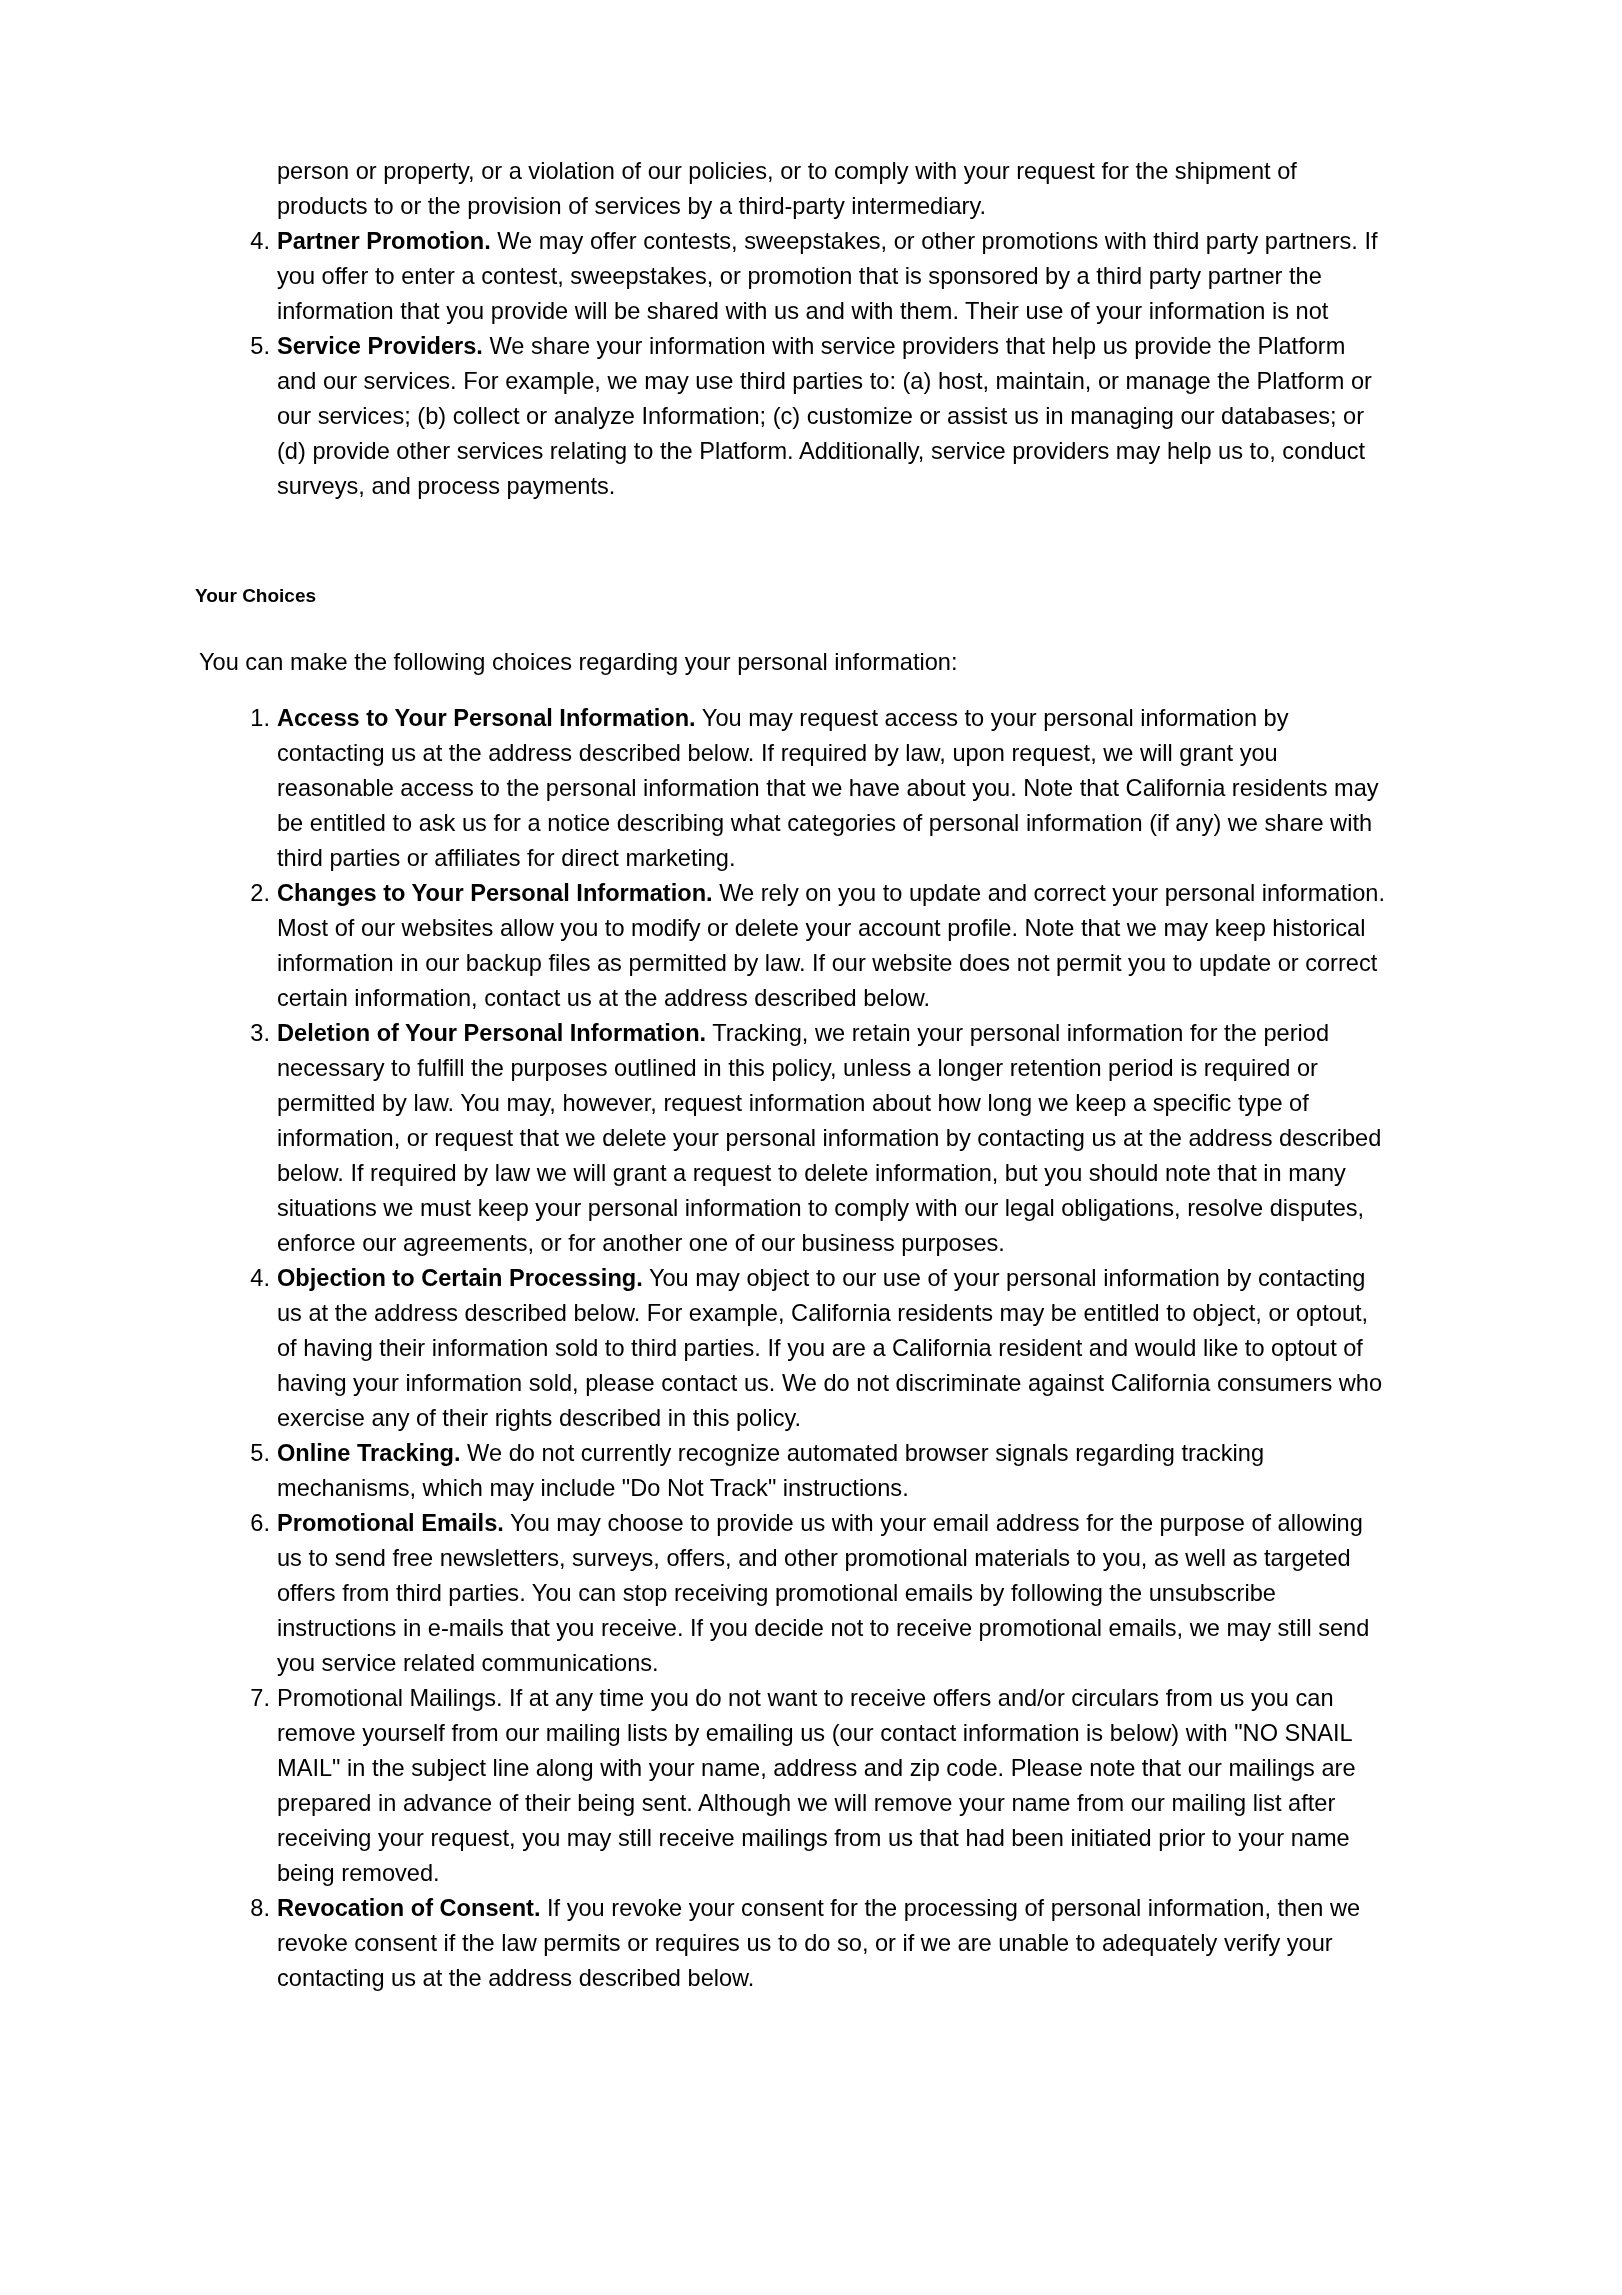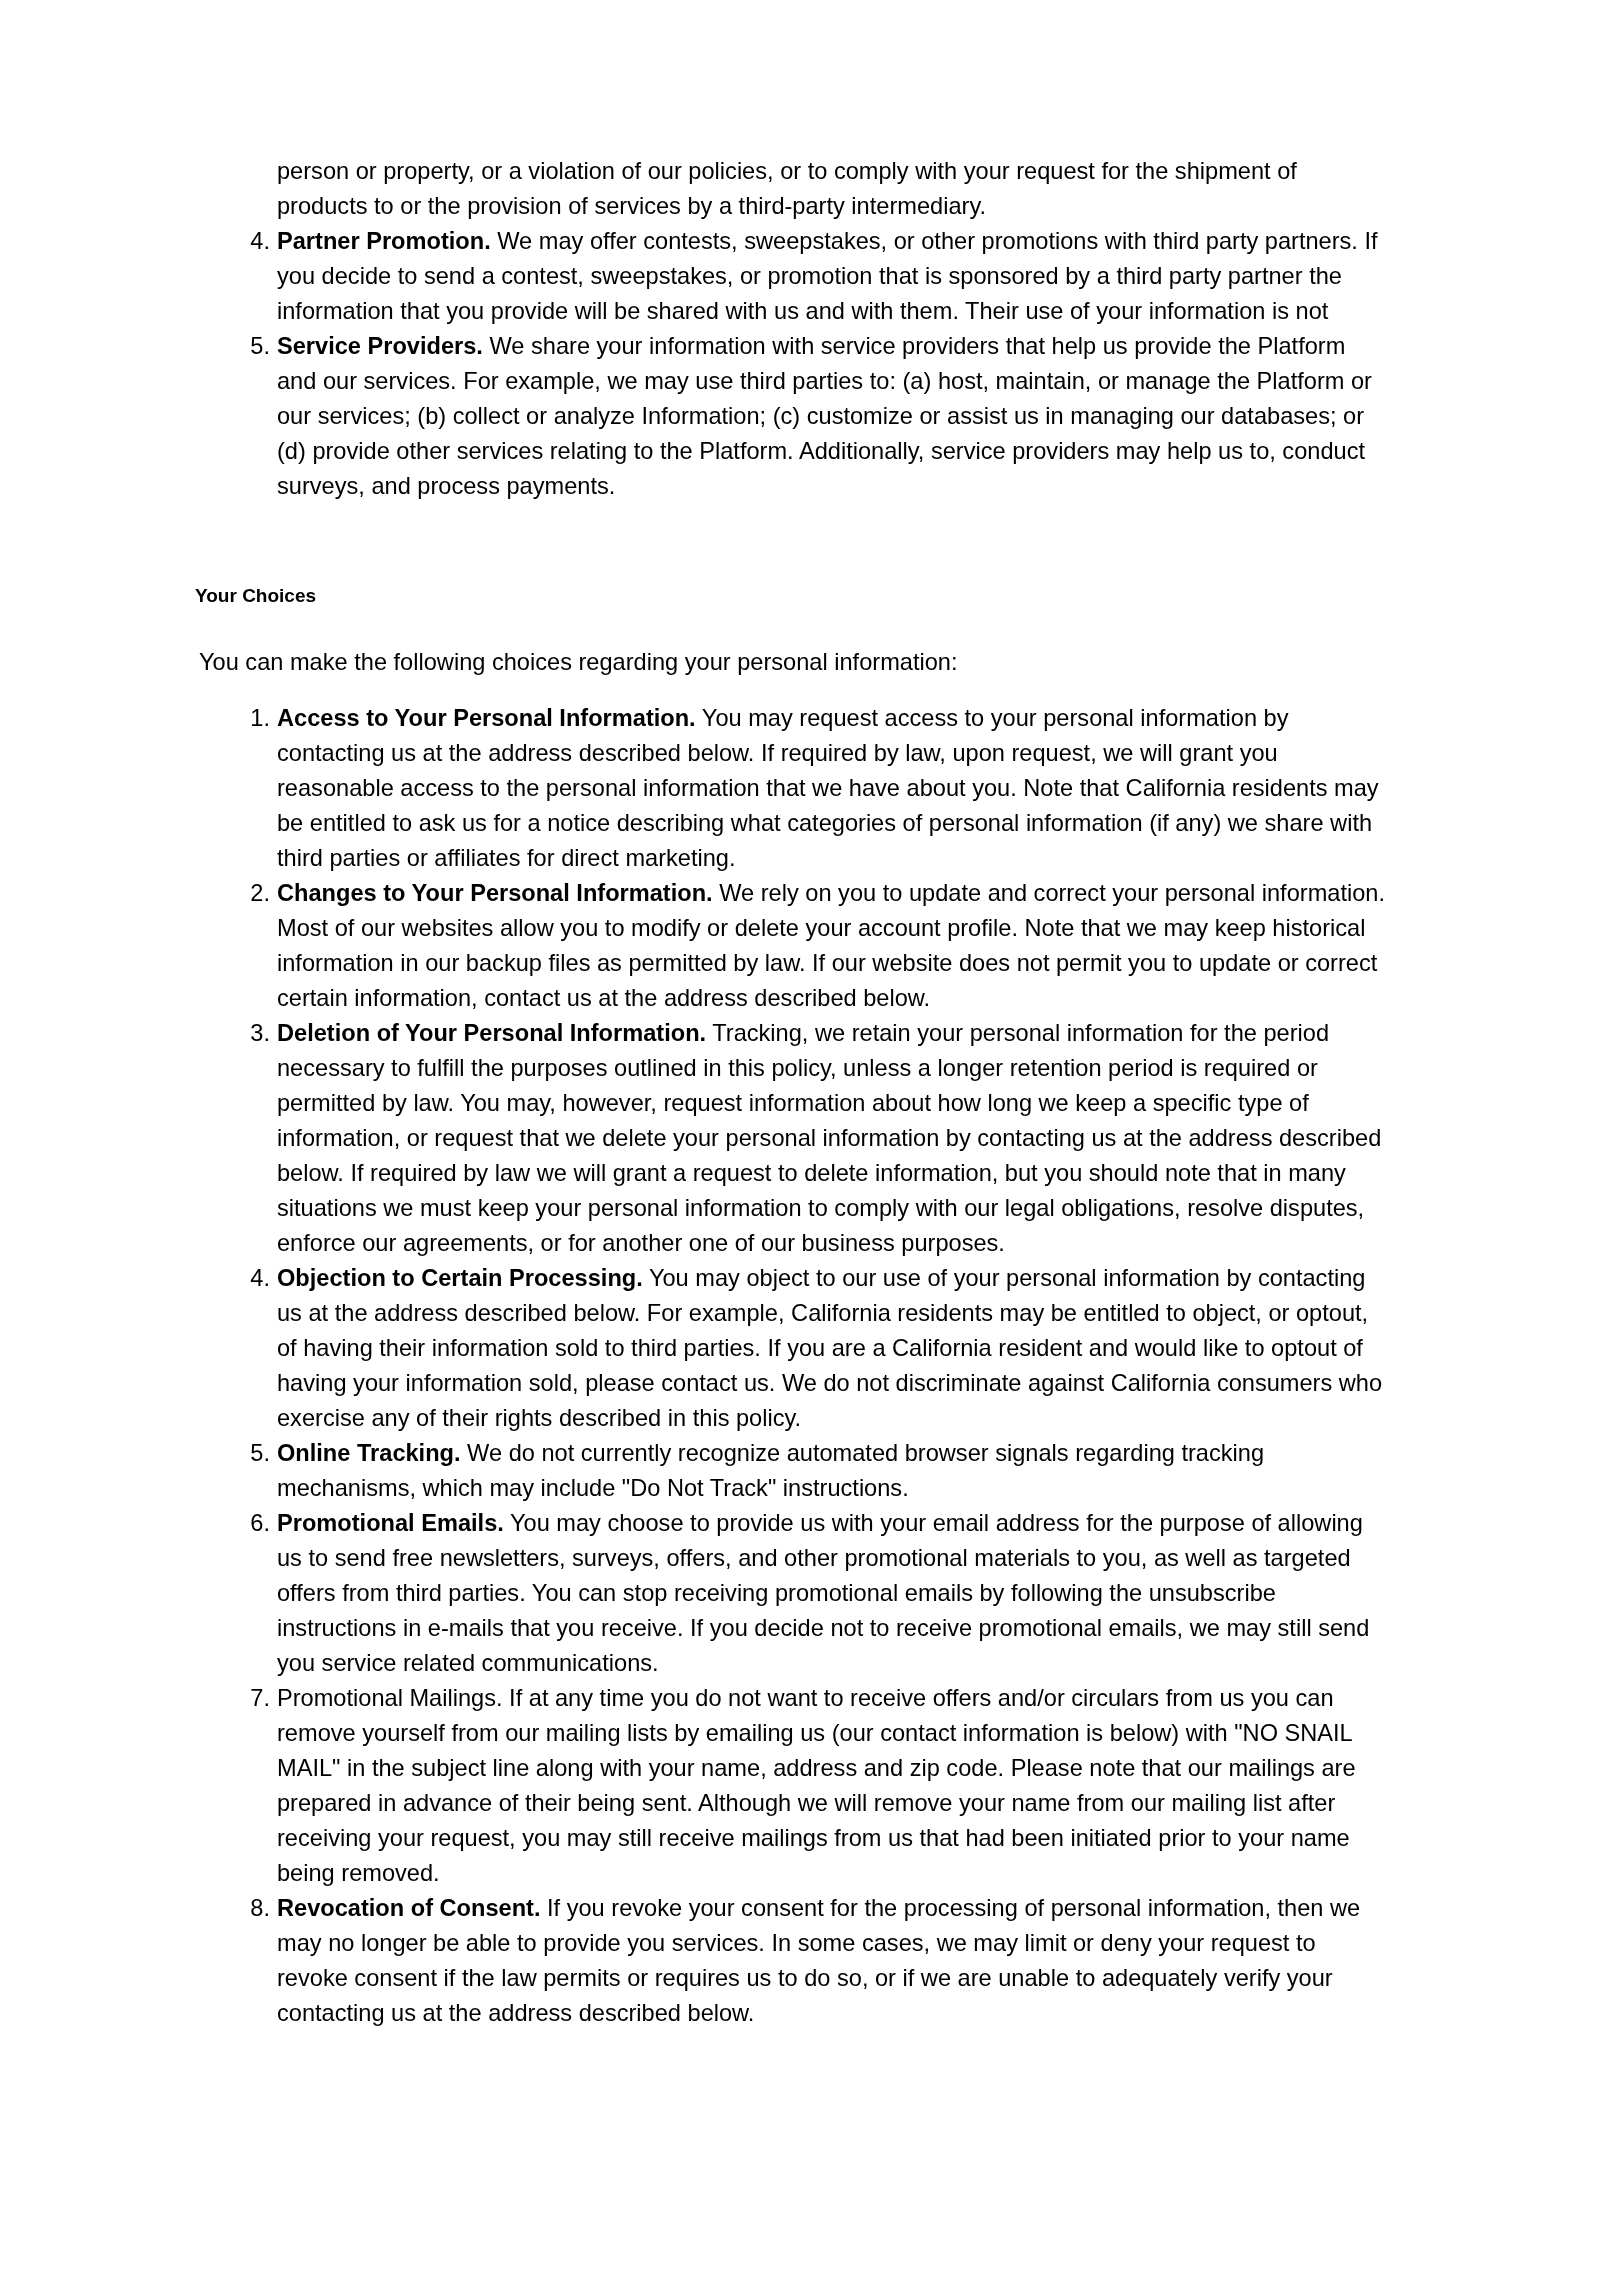--- a/index.html
+++ b/index.html
@@ -22,21 +22,21 @@
 <div class="page">
 
   <div class="block" style="top:154px;">
     <ol class="list" id="continued-list">
         <li class="item">
           <div class="line"><span>person or property, or a violation of our policies, or to comply with your request for the shipment of</span></div>
           <div class="line"><span>products to or the provision of services by a third-party intermediary.</span></div>
         </li>
         <li class="item">
           <div class="line"><span class="num">4.</span><span class="lead">Partner Promotion.</span><span> We may offer contests, sweepstakes, or other promotions with third party partners. If</span></div>
-          <div class="line"><span>you decide to send a contest, sweepstakes, or promotion that is sponsored by a third party partner the</span></div>
+          <div class="line"><span>you offer to enter a contest, sweepstakes, or promotion that is sponsored by a third party partner the</span></div>
           <div class="line"><span>information that you provide will be shared with us and with them. Their use of your information is not</span></div>
         </li>
         <li class="item">
           <div class="line"><span class="num">5.</span><span class="lead">Service Providers.</span><span> We share your information with service providers that help us provide the Platform</span></div>
           <div class="line"><span>and our services. For example, we may use third parties to: (a) host, maintain, or manage the Platform or</span></div>
           <div class="line"><span>our services; (b) collect or analyze Information; (c) customize or assist us in managing our databases; or</span></div>
           <div class="line"><span>(d) provide other services relating to the Platform. Additionally, service providers may help us to, conduct</span></div>
           <div class="line"><span>surveys, and process payments.</span></div>
         </li>
       </ol>
@@ -91,21 +91,20 @@
         <li class="item">
           <div class="line"><span class="num">7.</span><span>Promotional Mailings. If at any time you do not want to receive offers and/or circulars from us you can</span></div>
           <div class="line"><span>remove yourself from our mailing lists by emailing us (our contact information is below) with "NO SNAIL</span></div>
           <div class="line"><span>MAIL" in the subject line along with your name, address and zip code. Please note that our mailings are</span></div>
           <div class="line"><span>prepared in advance of their being sent. Although we will remove your name from our mailing list after</span></div>
           <div class="line"><span>receiving your request, you may still receive mailings from us that had been initiated prior to your name</span></div>
           <div class="line"><span>being removed.</span></div>
         </li>
         <li class="item">
           <div class="line"><span class="num">8.</span><span class="lead">Revocation of Consent.</span><span> If you revoke your consent for the processing of personal information, then we</span></div>
-          <div class="line"><span>may no longer be able to provide you services. In some cases, we may limit or deny your request to</span></div>
           <div class="line"><span>revoke consent if the law permits or requires us to do so, or if we are unable to adequately verify your</span></div>
           <div class="line"><span>contacting us at the address described below.</span></div>
         </li>
       </ol>
   </div>
 
 </div>
 
 
 </body></html>

